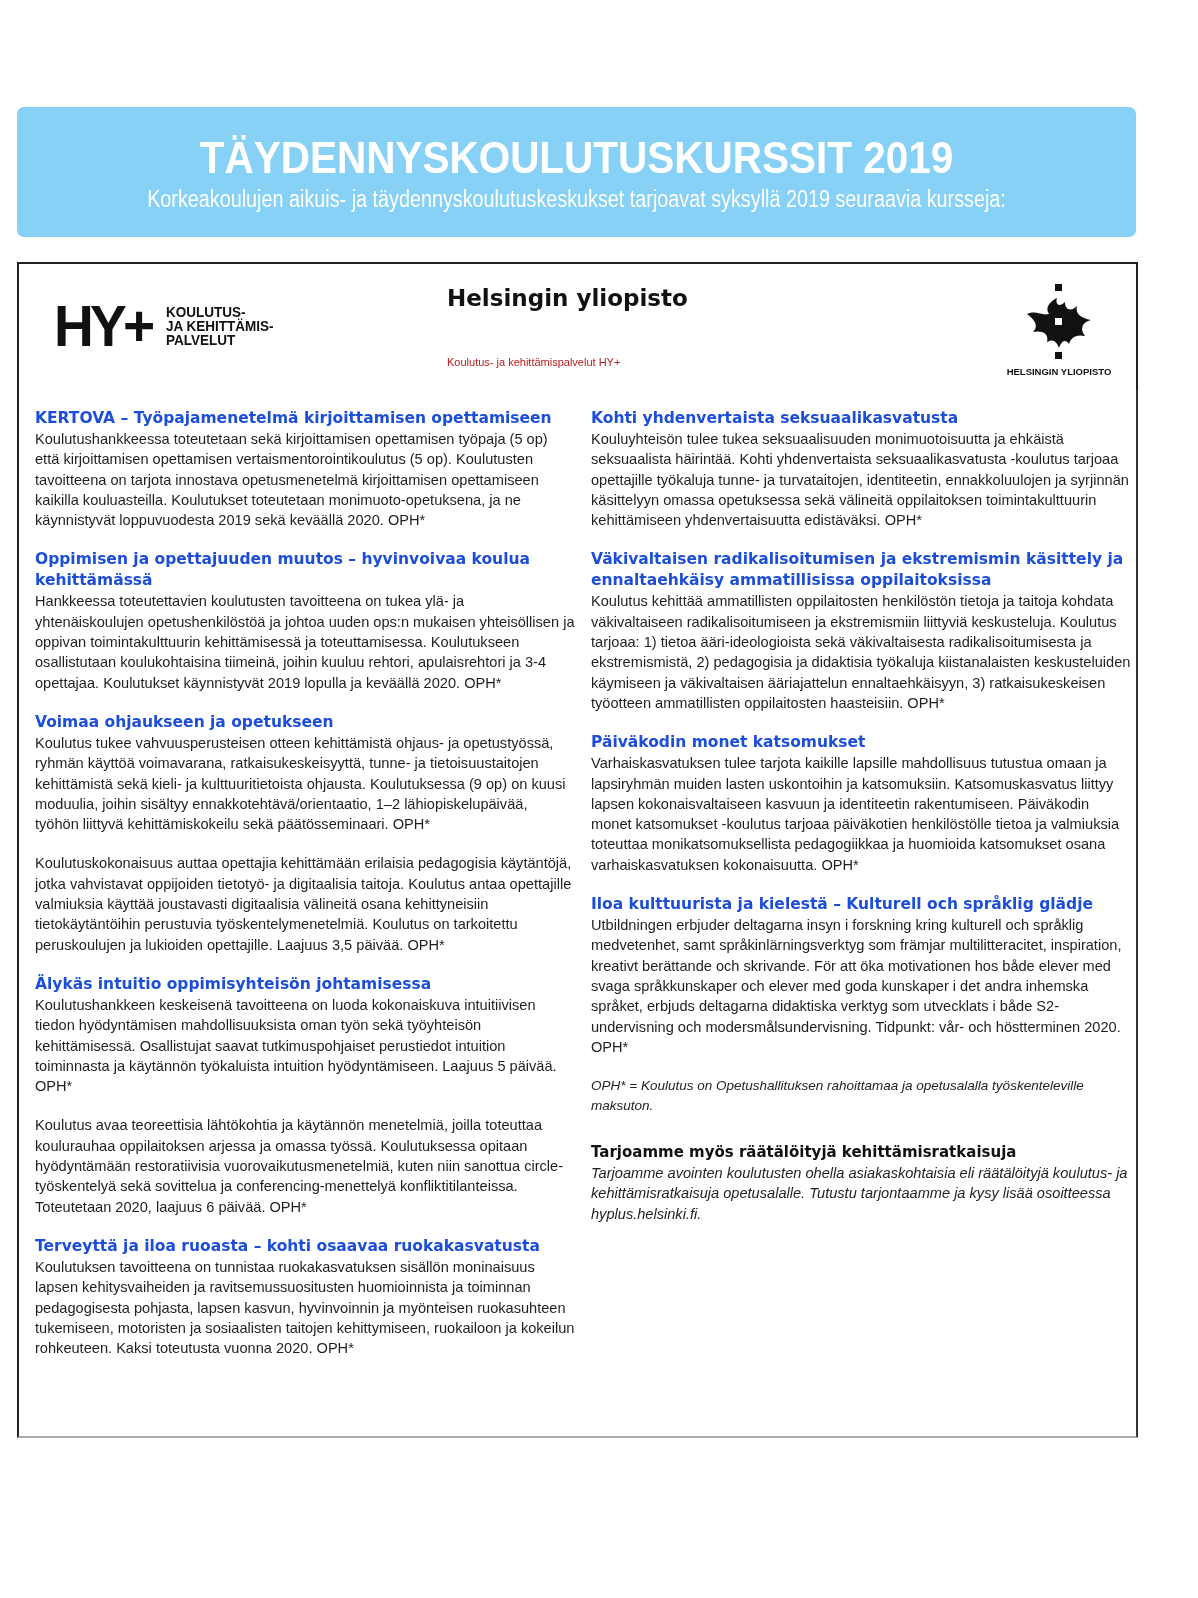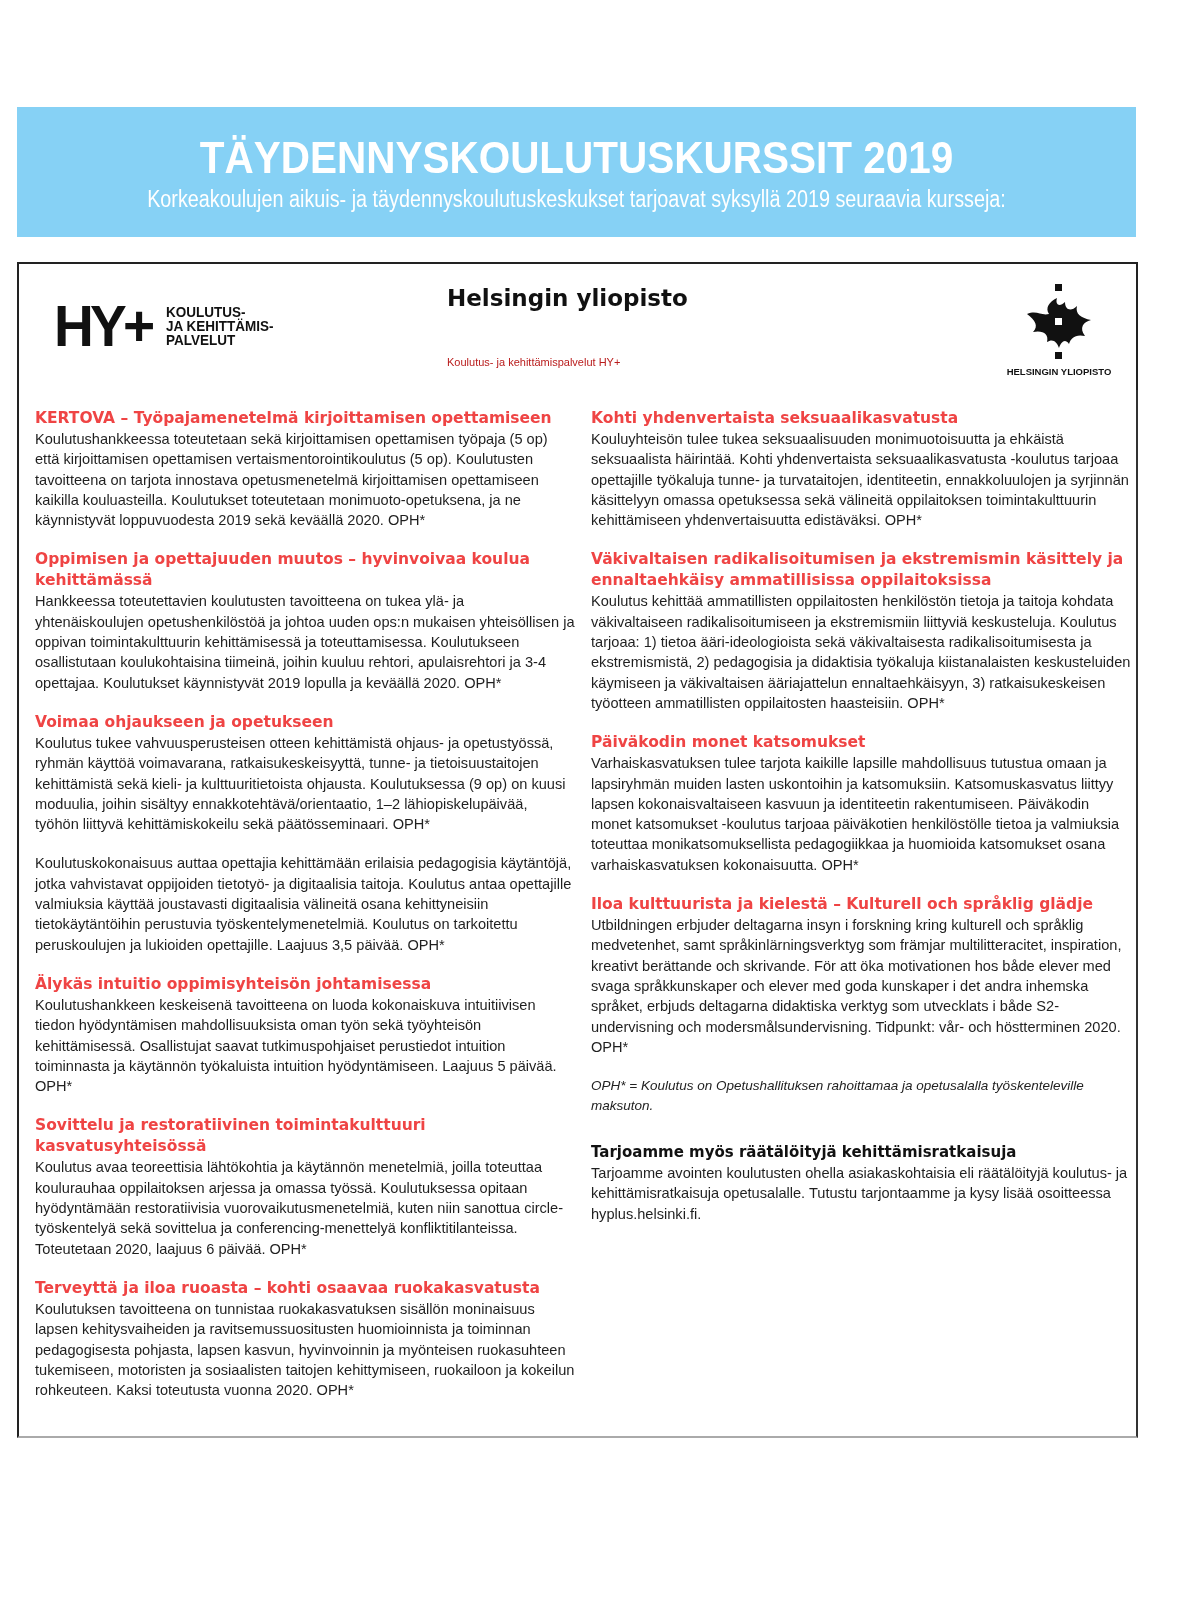--- a/index.html
+++ b/index.html
@@ -1,18 +1,18 @@
 <!DOCTYPE html>
 <html><head>
 <meta charset="utf-8">
 <style>
   html, body { margin: 0; padding: 0; background: #ffffff; }
   body { width: 1198px; height: 1598px; position: relative; overflow: hidden; font-family: "Liberation Sans", sans-serif; color: #1a1a1a; }
 
-  .banner { position: absolute; left: 17px; top: 107px; width: 1119px; height: 130px; background: #86d1f5; text-align: center; color: #ffffff; }
+  .banner { position: absolute; left: 17px; top: 107px; width: 1119px; height: 130px; background: #86d1f5; text-align: center; color: #ffffff; border-radius: 7px; }
   .banner-title { font-family: "Liberation Sans", sans-serif; font-weight: bold; font-size: 44px; letter-spacing: 0px; margin-top: 26px; line-height: 50px; transform: scaleX(0.92); }
   .banner-subtitle { font-size: 23px; line-height: 28px; margin-top: 2px; transform: scaleX(0.86); white-space: nowrap; }
 
   .header-box { position: absolute; left: 17px; top: 262px; width: 1117px; height: 126px; border: 2px solid #222; background: #fff; }
   .hy-logo { position: absolute; left: 22px; top: 36px; display: flex; align-items: center; margin-left: 13px; }
   .hy-mark { font-family: "Liberation Sans", sans-serif; font-weight: bold; font-size: 58px; line-height: 52px; letter-spacing: -4px; color: #111; transform: scaleX(0.95); transform-origin: left; }
   .hy-text { margin-left: 10px; font-weight: bold; font-size: 15px; line-height: 14px; color: #111; transform: scaleX(0.9); transform-origin: left; white-space: nowrap; }
 
   .hy-info { position: absolute; left: 428px; top: 20px; }
   .hy-info-title { font-family: "DejaVu Sans", sans-serif; font-weight: bold; font-size: 23px; line-height: 28px; color: #111; }
@@ -21,26 +21,26 @@
   .uh-logo { position: absolute; left: 985px; top: 20px; width: 110px; text-align: center; }
   .uh-logo-caption { font-weight: bold; font-size: 9.5px; color: #111; margin-top: 2px; white-space: nowrap; }
 
   .content-box { position: absolute; left: 17px; top: 390px; width: 1117px; height: 1046px; border-left: 2px solid #222; border-right: 2px solid #333; border-bottom: 2px solid #aaa; background: #fff; }
 
   .col { position: absolute; top: 18px; width: 540px; }
   .col-left { left: 16px; }
   .col-right { left: 572px; }
 
   .course { margin-bottom: 19px; }
-  .course-title { font-family: "DejaVu Sans", sans-serif; font-weight: bold; color: #ef4444; font-size: 15.5px; line-height: 21px; }
+  .course-title { font-family: "DejaVu Sans", sans-serif; font-weight: bold; color: #1d4ed8; font-size: 15.5px; line-height: 21px; }
   .course-body { font-size: 14.6px; line-height: 20.3px; color: #1f1f1f; }
 
   .footnote { font-style: italic; font-size: 13.5px; line-height: 20px; color: #222; margin-top: 2px; margin-bottom: 26px; }
   .extra-title { font-family: "DejaVu Sans", sans-serif; font-weight: bold; font-size: 15px; line-height: 21px; color: #111; }
-  .extra-body { font-size: 14.6px; line-height: 20.3px; color: #1f1f1f; }
+  .extra-body { font-size: 14.6px; line-height: 20.3px; color: #1f1f1f; font-style: italic; }
 </style>
 </head>
 <body>
 
 <div class="banner">
   <div class="banner-title">TÄYDENNYSKOULUTUSKURSSIT 2019</div>
   <div class="banner-subtitle">Korkeakoulujen aikuis- ja täydennyskoulutuskeskukset tarjoavat syksyllä 2019 seuraavia kursseja:</div>
 </div>
 
 <div class="header-box">
@@ -86,21 +86,20 @@
       <div class="course-body">Koulutus tukee vahvuusperusteisen otteen kehittämistä ohjaus- ja opetustyössä, ryhmän käyttöä voimavarana, ratkaisukeskeisyyttä, tunne- ja tietoisuustaitojen kehittämistä sekä kieli- ja kulttuuritietoista ohjausta. Koulutuksessa (9 op) on kuusi moduulia, joihin sisältyy ennakkotehtävä/orientaatio, 1–2 lähiopiskelupäivää, työhön liittyvä kehittämiskokeilu sekä päätösseminaari. OPH*</div>
     </div>
     <div class="course">
       <div class="course-body">Koulutuskokonaisuus auttaa opettajia kehittämään erilaisia pedagogisia käytäntöjä, jotka vahvistavat oppijoiden tietotyö- ja digitaalisia taitoja. Koulutus antaa opettajille valmiuksia käyttää joustavasti digitaalisia välineitä osana kehittyneisiin tietokäytäntöihin perustuvia työskentelymenetelmiä. Koulutus on tarkoitettu peruskoulujen ja lukioiden opettajille. Laajuus 3,5 päivää. OPH*</div>
     </div>
     <div class="course">
       <div class="course-title">Älykäs intuitio oppimisyhteisön johtamisessa</div>
       <div class="course-body">Koulutushankkeen keskeisenä tavoitteena on luoda kokonaiskuva intuitiivisen tiedon hyödyntämisen mahdollisuuksista oman työn sekä työyhteisön kehittämisessä. Osallistujat saavat tutkimuspohjaiset perustiedot intuition toiminnasta ja käytännön työkaluista intuition hyödyntämiseen. Laajuus 5 päivää. OPH*</div>
     </div>
     <div class="course">
-      <div class="course-title">Sovittelu ja restoratiivinen toimintakulttuuri kasvatusyhteisössä</div>
       <div class="course-body">Koulutus avaa teoreettisia lähtökohtia ja käytännön menetelmiä, joilla toteuttaa koulurauhaa oppilaitoksen arjessa ja omassa työssä. Koulutuksessa opitaan hyödyntämään restoratiivisia vuorovaikutusmenetelmiä, kuten niin sanottua circle-työskentelyä sekä sovittelua ja conferencing-menettelyä konfliktitilanteissa. Toteutetaan 2020, laajuus 6 päivää. OPH*</div>
     </div>
     <div class="course">
       <div class="course-title">Terveyttä ja iloa ruoasta – kohti osaavaa ruokakasvatusta</div>
       <div class="course-body">Koulutuksen tavoitteena on tunnistaa ruokakasvatuksen sisällön moninaisuus lapsen kehitysvaiheiden ja ravitsemussuositusten huomioinnista ja toiminnan pedagogisesta pohjasta, lapsen kasvun, hyvinvoinnin ja myönteisen ruokasuhteen tukemiseen, motoristen ja sosiaalisten taitojen kehittymiseen, ruokailoon ja kokeilun rohkeuteen. Kaksi toteutusta vuonna 2020. OPH*</div>
     </div>
   </div>
 
   <div class="col col-right">
     <div class="course">

